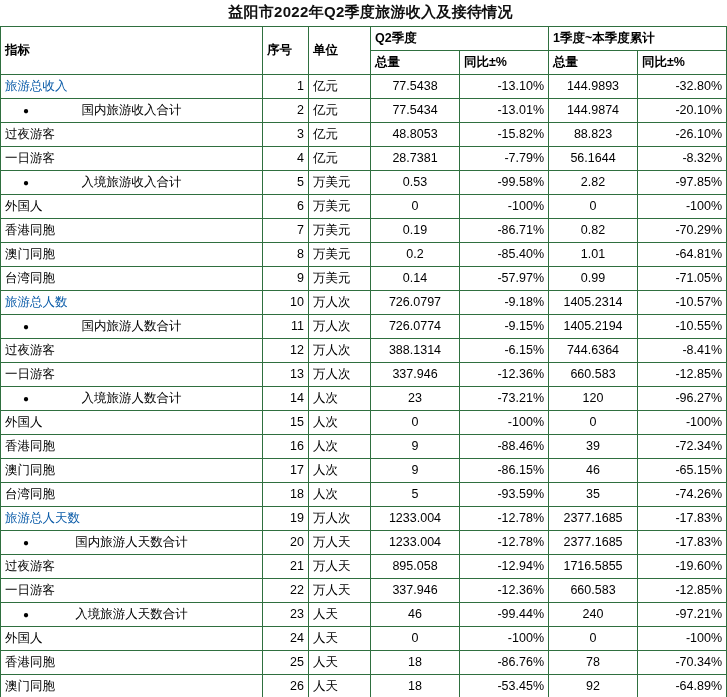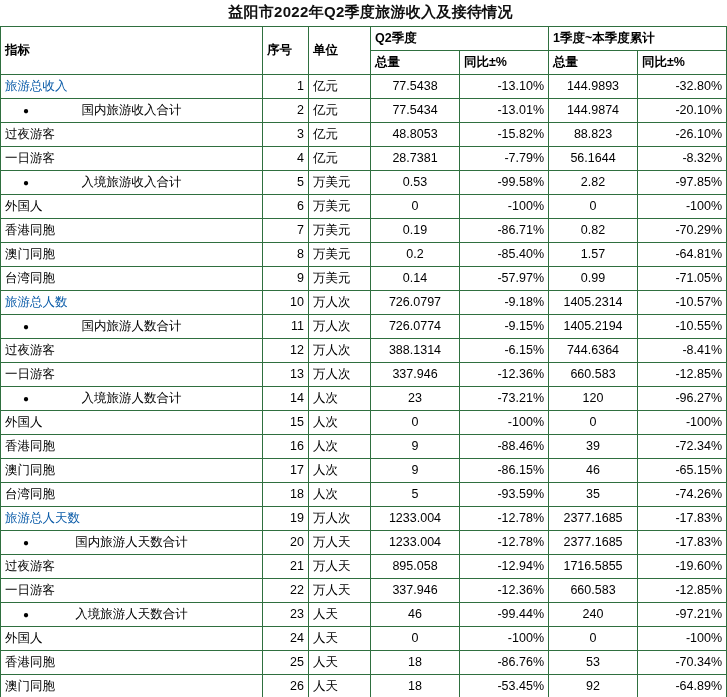--- a/index.html
+++ b/index.html
@@ -182,21 +182,21 @@
           <td class="pct">-86.71%</td>
           <td class="num">0.82</td>
           <td class="pct">-70.29%</td>
         </tr>
         <tr>
           <td class="lvl2">澳门同胞</td>
           <td class="seq">8</td>
           <td class="unit">万美元</td>
           <td class="num">0.2</td>
           <td class="pct">-85.40%</td>
-          <td class="num">1.57</td>
+          <td class="num">1.01</td>
           <td class="pct">-64.81%</td>
         </tr>
         <tr>
           <td class="lvl2">台湾同胞</td>
           <td class="seq">9</td>
           <td class="unit">万美元</td>
           <td class="num">0.14</td>
           <td class="pct">-57.97%</td>
           <td class="num">0.99</td>
           <td class="pct">-71.05%</td>
@@ -335,21 +335,21 @@
           <td class="pct">-100%</td>
           <td class="num">0</td>
           <td class="pct">-100%</td>
         </tr>
         <tr>
           <td class="lvl2">香港同胞</td>
           <td class="seq">25</td>
           <td class="unit">人天</td>
           <td class="num">18</td>
           <td class="pct">-86.76%</td>
-          <td class="num">53</td>
+          <td class="num">78</td>
           <td class="pct">-70.34%</td>
         </tr>
         <tr>
           <td class="lvl2">澳门同胞</td>
           <td class="seq">26</td>
           <td class="unit">人天</td>
           <td class="num">18</td>
           <td class="pct">-53.45%</td>
           <td class="num">92</td>
           <td class="pct">-64.89%</td>

